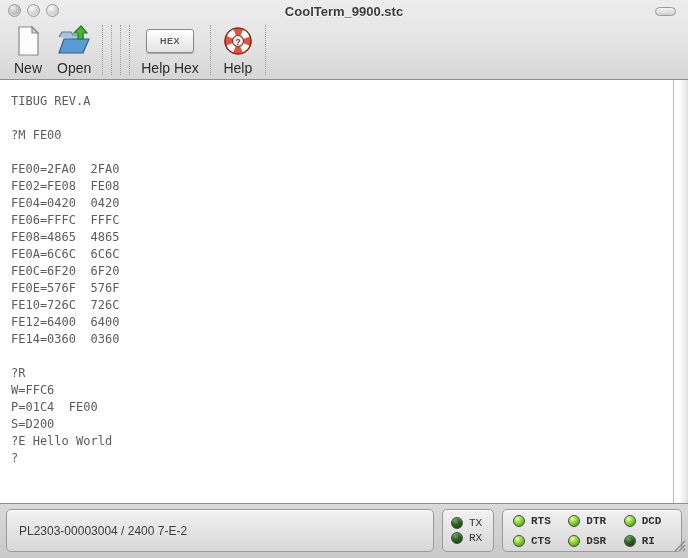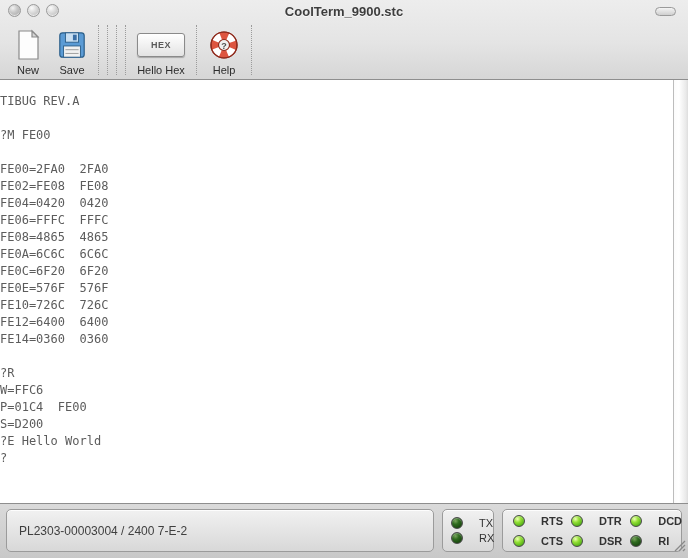--- a/index.html
+++ b/index.html
@@ -48,39 +48,39 @@
     height:57px;
     display:flex; align-items:stretch;
     padding:2px 0 3px 6px;
   }
   .tb-btn {
     display:flex; flex-direction:column; align-items:center; justify-content:flex-end;
     gap:2px; padding:0 7px; cursor:default;
   }
   .tb-icon { height:34px; display:flex; align-items:center; justify-content:center; }
   .tb-icon.dim svg { opacity:.68; }
-  .tb-label { font-size:11px; color:#2d2d2d; white-space:nowrap; }
+  .tb-label { font-size:14px; color:#2d2d2d; white-space:nowrap; }
   .tb-sep { border-left:1px dotted #9b9b9b; margin:1px 4px; }
 
   .hexbox {
     width:48px; height:24px;
     border:1px solid #8a8a8a; border-radius:3px;
     background:linear-gradient(180deg,#ffffff,#e3e3e3);
     box-shadow:0 1px 1px rgba(0,0,0,.25);
     display:flex; align-items:center; justify-content:center;
     font-size:9px; font-weight:bold; color:#5a5a5a; letter-spacing:.5px;
   }
 
   
   .content { flex:1; background:#ffffff; position:relative; overflow:hidden; }
   .terminal {
     font-family:"DejaVu Sans Mono", monospace;
     font-size:12px; line-height:17px;
     color:#5c5c5c;
-    padding:13px 22px 0 0;
+    padding:13px 22px 0 11px;
     white-space:pre;
   }
   .vscroll {
     position:absolute; top:0; right:0; bottom:0; width:15px;
     border-left:1px solid #bcbcbc;
     background:linear-gradient(90deg,#fbfbfb 0%,#ffffff 35%,#e9e9e9 85%,#dddddd 100%);
   }
 
   
   .statusbar {
@@ -101,21 +101,21 @@
 
   .sb-txrx {
     width:52px; padding:5px 8px;
     display:flex; flex-direction:column; justify-content:space-around;
   }
   .sb-signals {
     width:180px; padding:2px 10px;
     display:grid; grid-template-columns:repeat(3,1fr);
     column-gap:8px; row-gap:3px; align-items:center;
   }
-  .led-cell { display:flex; align-items:flex-start; gap:16px; }
+  .led-cell { display:flex; align-items:flex-start; gap:6px;font-family:Liberation Mono, monospace; }
   .led {
     width:12px; height:12px; border-radius:50%;
     border:1px solid #4a4a4a; flex:0 0 auto;
     background:radial-gradient(circle at 35% 30%, #79a45c 0%, #2f6b1f 35%, #16400d 85%);
     box-shadow:inset 0 1px 1px rgba(255,255,255,.35);
   }
   .led.lit {
     background:radial-gradient(circle at 35% 30%, #eeffb4 0%, #94e035 35%, #46a611 85%);
   }
   .led-label { font-size:11px; color:#333; }
@@ -144,52 +144,49 @@
       <div class="tb-btn">
         <span class="tb-icon">
           <svg width="30" height="32" viewBox="0 0 30 32">
             <path d="M6 2 h13 l6 6 v22 h-19 z" fill="#fdfdfd" stroke="#8a8a8a" stroke-width="1.2"></path>
             <path d="M19 2 l6 6 h-6 z" fill="#d6d6d6" stroke="#8a8a8a" stroke-width="1.2"></path>
           </svg>
         </span>
         <span class="tb-label">New</span>
       </div>
 
-
-      <div class="tb-btn">
-        <span class="tb-icon">
-          <svg width="30" height="32" viewBox="0 0 32 32">
-            <rect x="3" y="3" width="26" height="26" rx="3" fill="#5b9bd5" stroke="#2c5f8a" stroke-width="1.3"></rect>
-            <rect x="9" y="3" width="14" height="10" fill="#c9dff2" stroke="#2c5f8a"></rect>
-            <rect x="17" y="5" width="4" height="6" fill="#3a6ea5"></rect>
-            <rect x="7" y="17" width="18" height="12" fill="#f1f1f1" stroke="#2c5f8a"></rect>
-            <line x1="9" y1="21" x2="23" y2="21" stroke="#9a9a9a"></line>
-            <line x1="9" y1="25" x2="23" y2="25" stroke="#9a9a9a"></line>
+      <div class="tb-btn">
+        <span class="tb-icon">
+          <svg width="34" height="32" viewBox="0 0 34 32">
+            <path d="M2 12 l3 -5 h9 l2 3 h10 v5" fill="#aac4da" stroke="#5a7a94" stroke-width="1.2"></path>
+            <path d="M2 28 l5 -14 h25 l-6 14 z" fill="#5b9bd5" stroke="#2f618d" stroke-width="1.2"></path>
+            <path d="M24 1 l6 7 h-4 v6 h-5 v-6 h-4 z" fill="#49b838" stroke="#1f7a1f" stroke-width="1.2"></path>
           </svg>
         </span>
-        <span class="tb-label">Save</span>
-      </div>
+        <span class="tb-label">Open</span>
+      </div>
+
 
       <div class="tb-sep"></div>
 
 
 
       <div class="tb-sep"></div>
 
 
       <div class="tb-sep"></div>
 
 
       <div class="tb-sep"></div>
 
       <div class="tb-btn">
         <span class="tb-icon">
           <span class="hexbox">HEX</span>
         </span>
-        <span class="tb-label">Hello Hex</span>
+        <span class="tb-label">Help Hex</span>
       </div>
 
       <div class="tb-sep"></div>
 
       <div class="tb-btn">
         <span class="tb-icon">
           <svg width="32" height="32" viewBox="0 0 32 32">
             <circle cx="16" cy="16" r="13" fill="#dd5540" stroke="#8e2a1c" stroke-width="1.2"></circle>
             <circle cx="16" cy="16" r="9" fill="none" stroke="#ffffff" stroke-width="7" stroke-dasharray="7.07 7.07" transform="rotate(22.5 16 16)"></circle>
             <circle cx="16" cy="16" r="13" fill="none" stroke="#8e2a1c" stroke-width="1.2"></circle>

